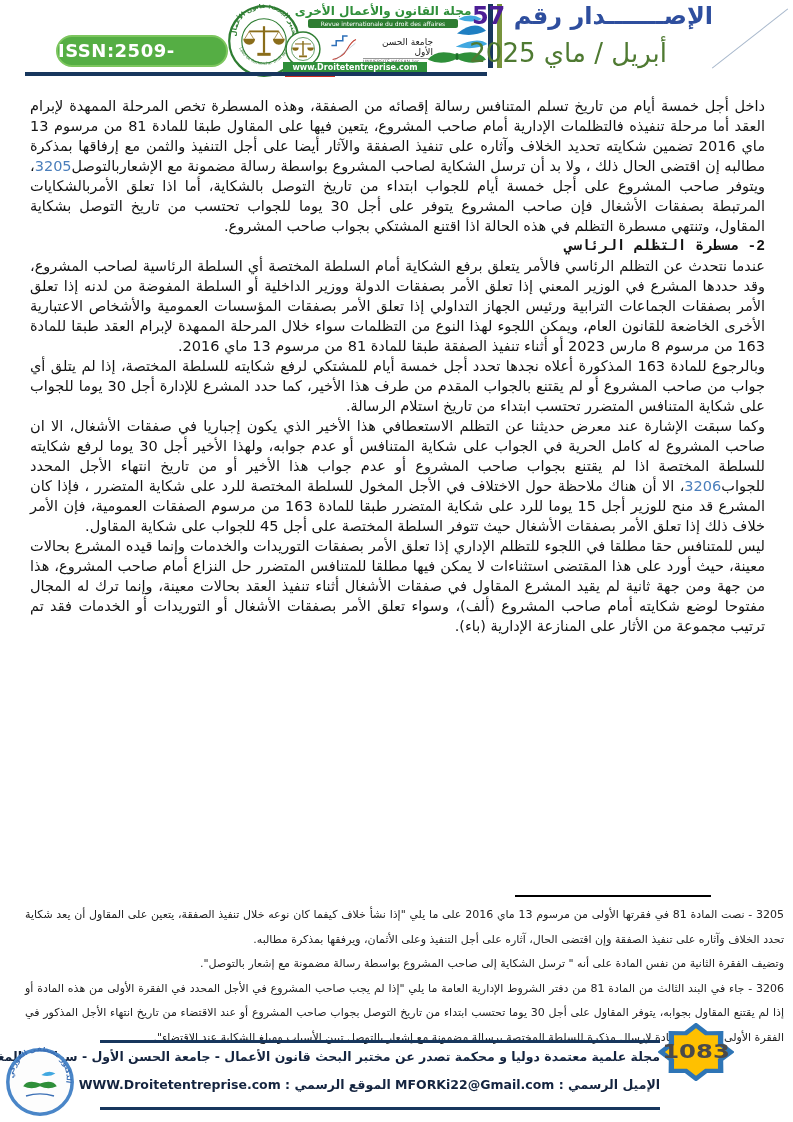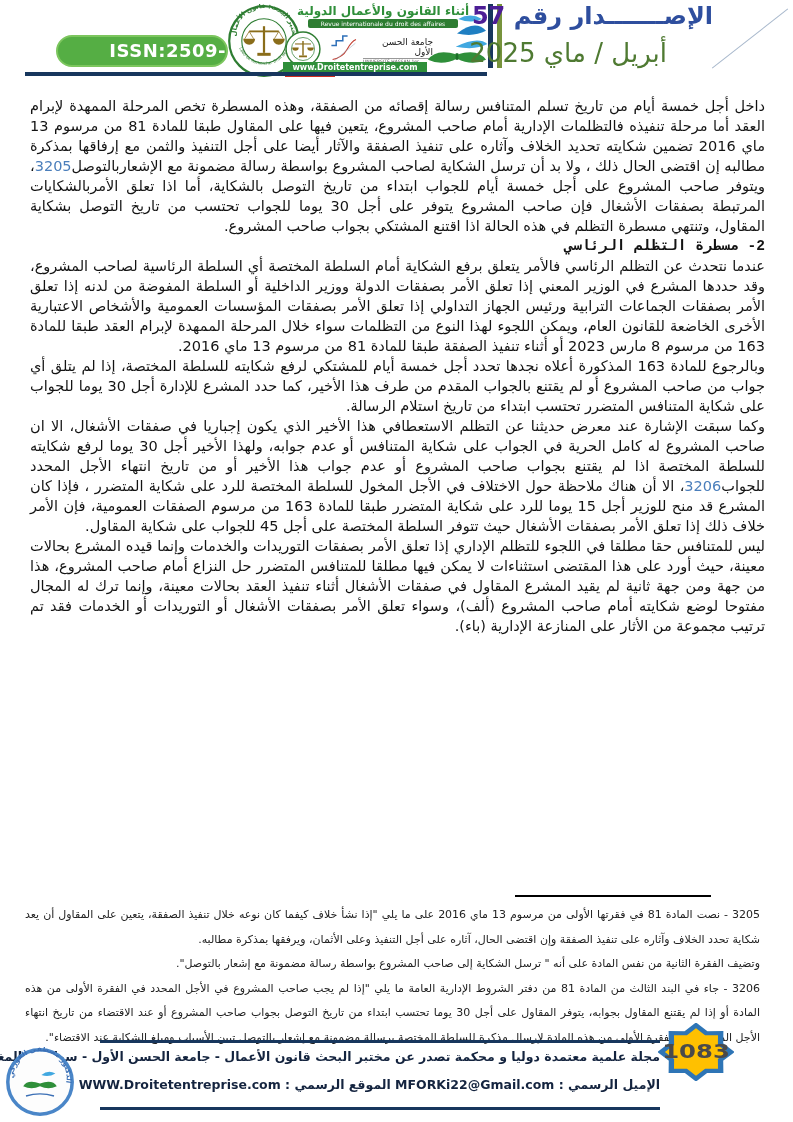--- a/index.html
+++ b/index.html
@@ -5,21 +5,21 @@
   html,body{margin:0;padding:0;background:#888;}
   #page{
     position:relative;width:793px;height:1122px;background:#ffffff;
     margin:0 auto;overflow:hidden;
     font-family:"DejaVu Sans","Liberation Sans",sans-serif;color:#111;
   }
   
   .issn-pill{
     position:absolute;left:56px;top:35px;width:168px;height:28px;
     background:#55ae44;border:2px solid #7cc65e;border-radius:16px;
-    color:#fff;font-weight:bold;font-size:18px;line-height:28px;text-align:right;
+    color:#fff;font-weight:bold;font-size:18px;line-height:28px;text-align:left;
     letter-spacing:.5px;
   }
   .seal{position:absolute;}
   .seal-lab{left:227px;top:4px;width:74px;height:74px;}
   .journal-logo{position:absolute;left:283px;top:4px;width:200px;height:70px;}
   .journal-title{color:#2f8f3a;font-weight:bold;font-size:12px;text-align:center;direction:rtl;}
   .journal-subtitle{
     margin:1px auto 0;width:150px;background:#2e7d32;color:#fff;
     font-size:6px;text-align:center;padding:1px 0;border-radius:2px;
   }
@@ -50,21 +50,21 @@
     direction:rtl;text-align:justify;text-align-last:right;
     font-size:14.5px;line-height:20px;color:#131313;
   }
   .body-text p{margin:0;}
   .body-text .heading{font-weight:bold;font-family:Liberation Mono, monospace;}
   .fnref{color:#4a7ebb;}
 
   
   .fn-sep{position:absolute;left:515px;top:895px;width:196px;height:2px;background:#000;}
   .footnotes{
-    position:absolute;top:903px;left:25px;right:33px;
+    position:absolute;top:903px;left:25px;right:9px;
     direction:rtl;text-align:justify;text-align-last:right;
     font-size:11px;line-height:24.5px;color:#222;
   }
   .footnotes p{margin:0;}
 
   
   .footer-rule{position:absolute;left:100px;width:560px;height:3px;background:#17365d;}
   .fr-top{top:1040px;} .fr-bot{top:1107px;}
   .footer-text{
     position:absolute;left:100px;width:560px;text-align:center;direction:rtl;
@@ -99,21 +99,21 @@
         <line x1="30" y1="37" x2="36" y2="47" stroke="#8a6d1a" stroke-width="1"></line>
         <path d="M22,47 a8,8 0 0 0 16,0 z" fill="#8a6d1a"></path>
         <line x1="70" y1="37" x2="64" y2="47" stroke="#8a6d1a" stroke-width="1"></line>
         <line x1="70" y1="37" x2="76" y2="47" stroke="#8a6d1a" stroke-width="1"></line>
         <path d="M62,47 a8,8 0 0 0 16,0 z" fill="#8a6d1a"></path>
         <rect x="41" y="66" width="18" height="4" fill="#8a6d1a"></rect>
       </g>
     </svg>
 
     <div class="journal-logo">
-      <div class="journal-title">أثناء القانون والأعمال الدولية</div>
+      <div class="journal-title">مجلة القانون والأعمال الأخرى</div>
       <div class="journal-subtitle">Revue internationale du droit des affaires</div>
 
       <div class="logo-row">
         <svg class="seal-mini" viewBox="0 0 100 100">
           <circle cx="50" cy="50" r="47" fill="#ffffff" stroke="#2e7d32" stroke-width="4"></circle>
           <circle cx="50" cy="50" r="32" fill="none" stroke="#2e7d32" stroke-width="2"></circle>
           <g>
             <line x1="50" y1="28" x2="50" y2="68" stroke="#8a6d1a" stroke-width="4"></line>
             <line x1="28" y1="36" x2="72" y2="36" stroke="#8a6d1a" stroke-width="3"></line>
             <path d="M20,46 a9,9 0 0 0 18,0 z" fill="#8a6d1a"></path>

